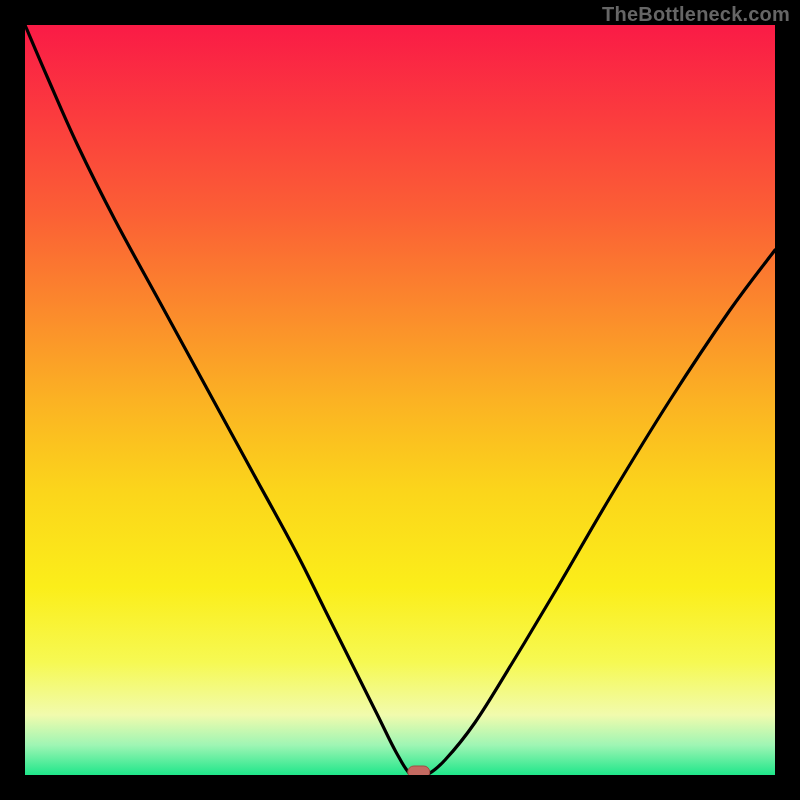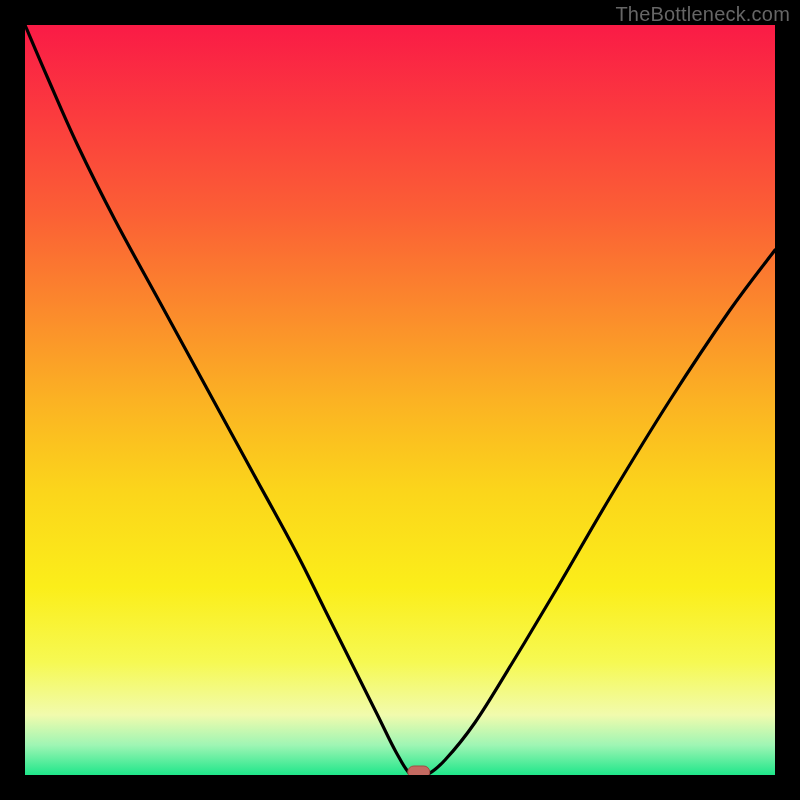--- a/index.html
+++ b/index.html
@@ -16,21 +16,21 @@
     width: 800px;
     height: 800px;
     background: #000;
   }
   .watermark {
     position: absolute;
     top: 3px;
     right: 10px;
     color: #666;
     font-size: 20px;
-    font-weight: 400;
+    font-weight: 700;
     letter-spacing: 0.2px;
     z-index: 4;
     user-select: none;
   }
   .plot-area {
     position: absolute;
     left: 25px;
     top: 25px;
     width: 750px;
     height: 750px;

